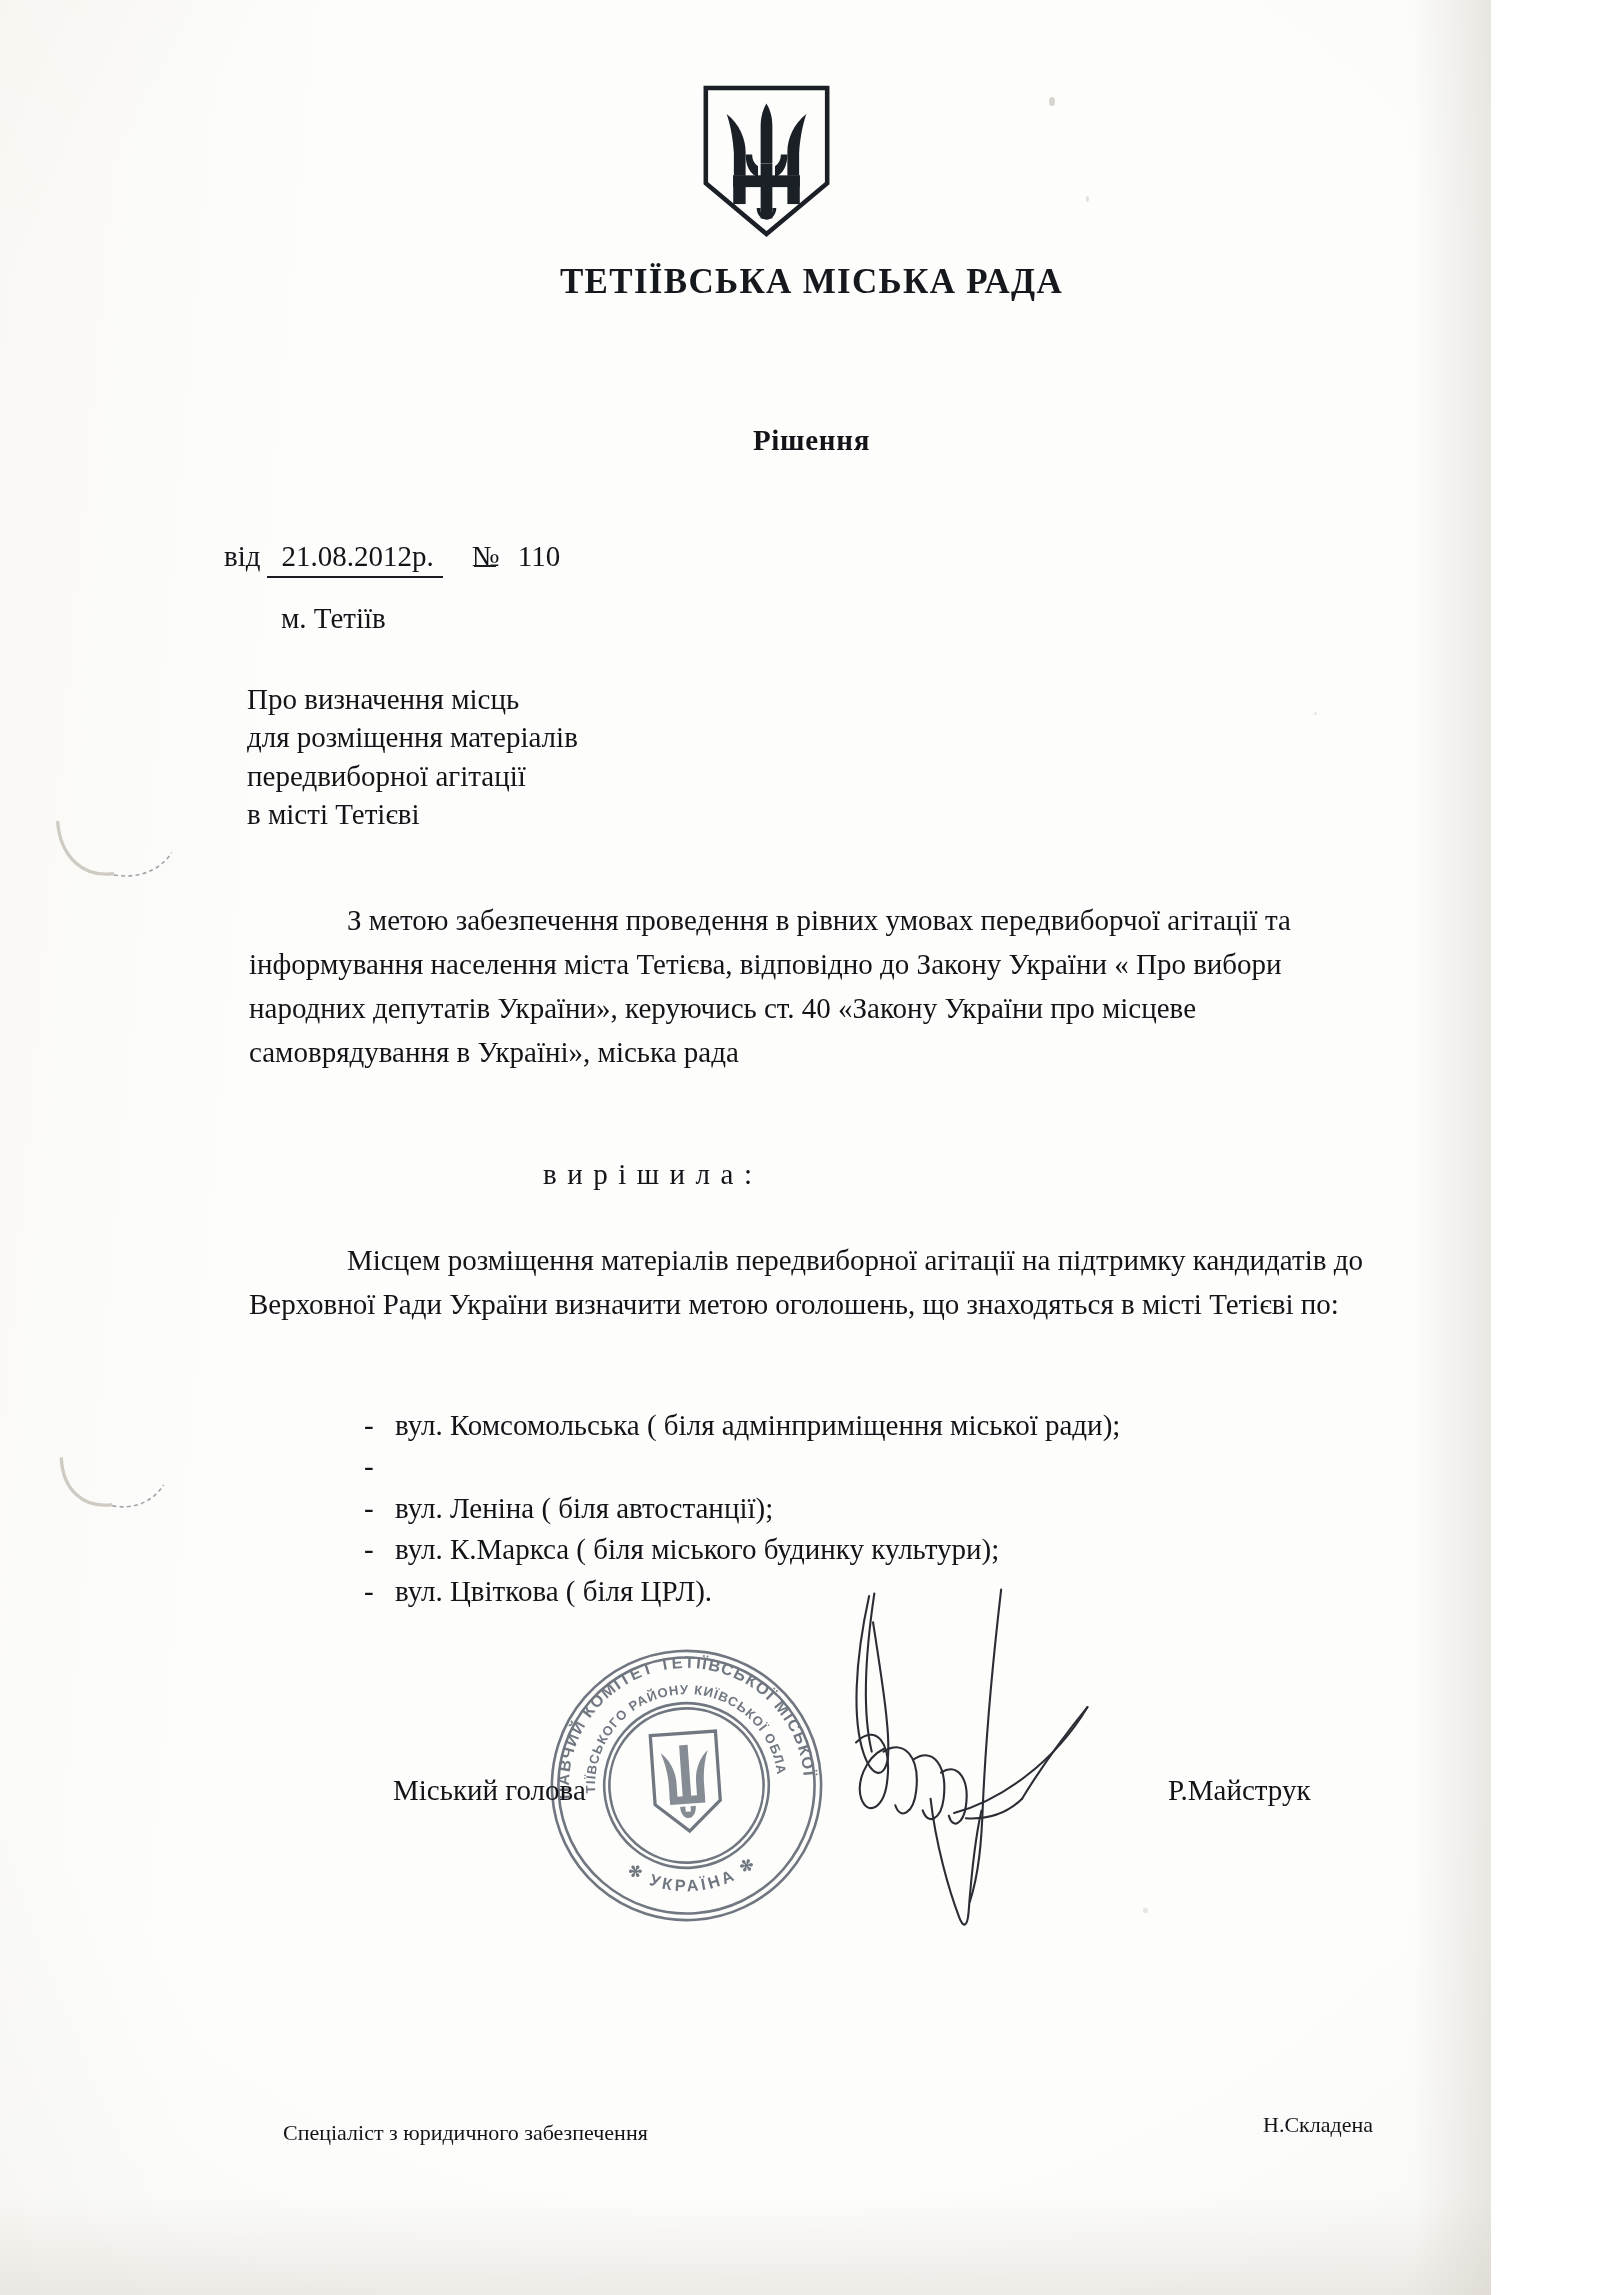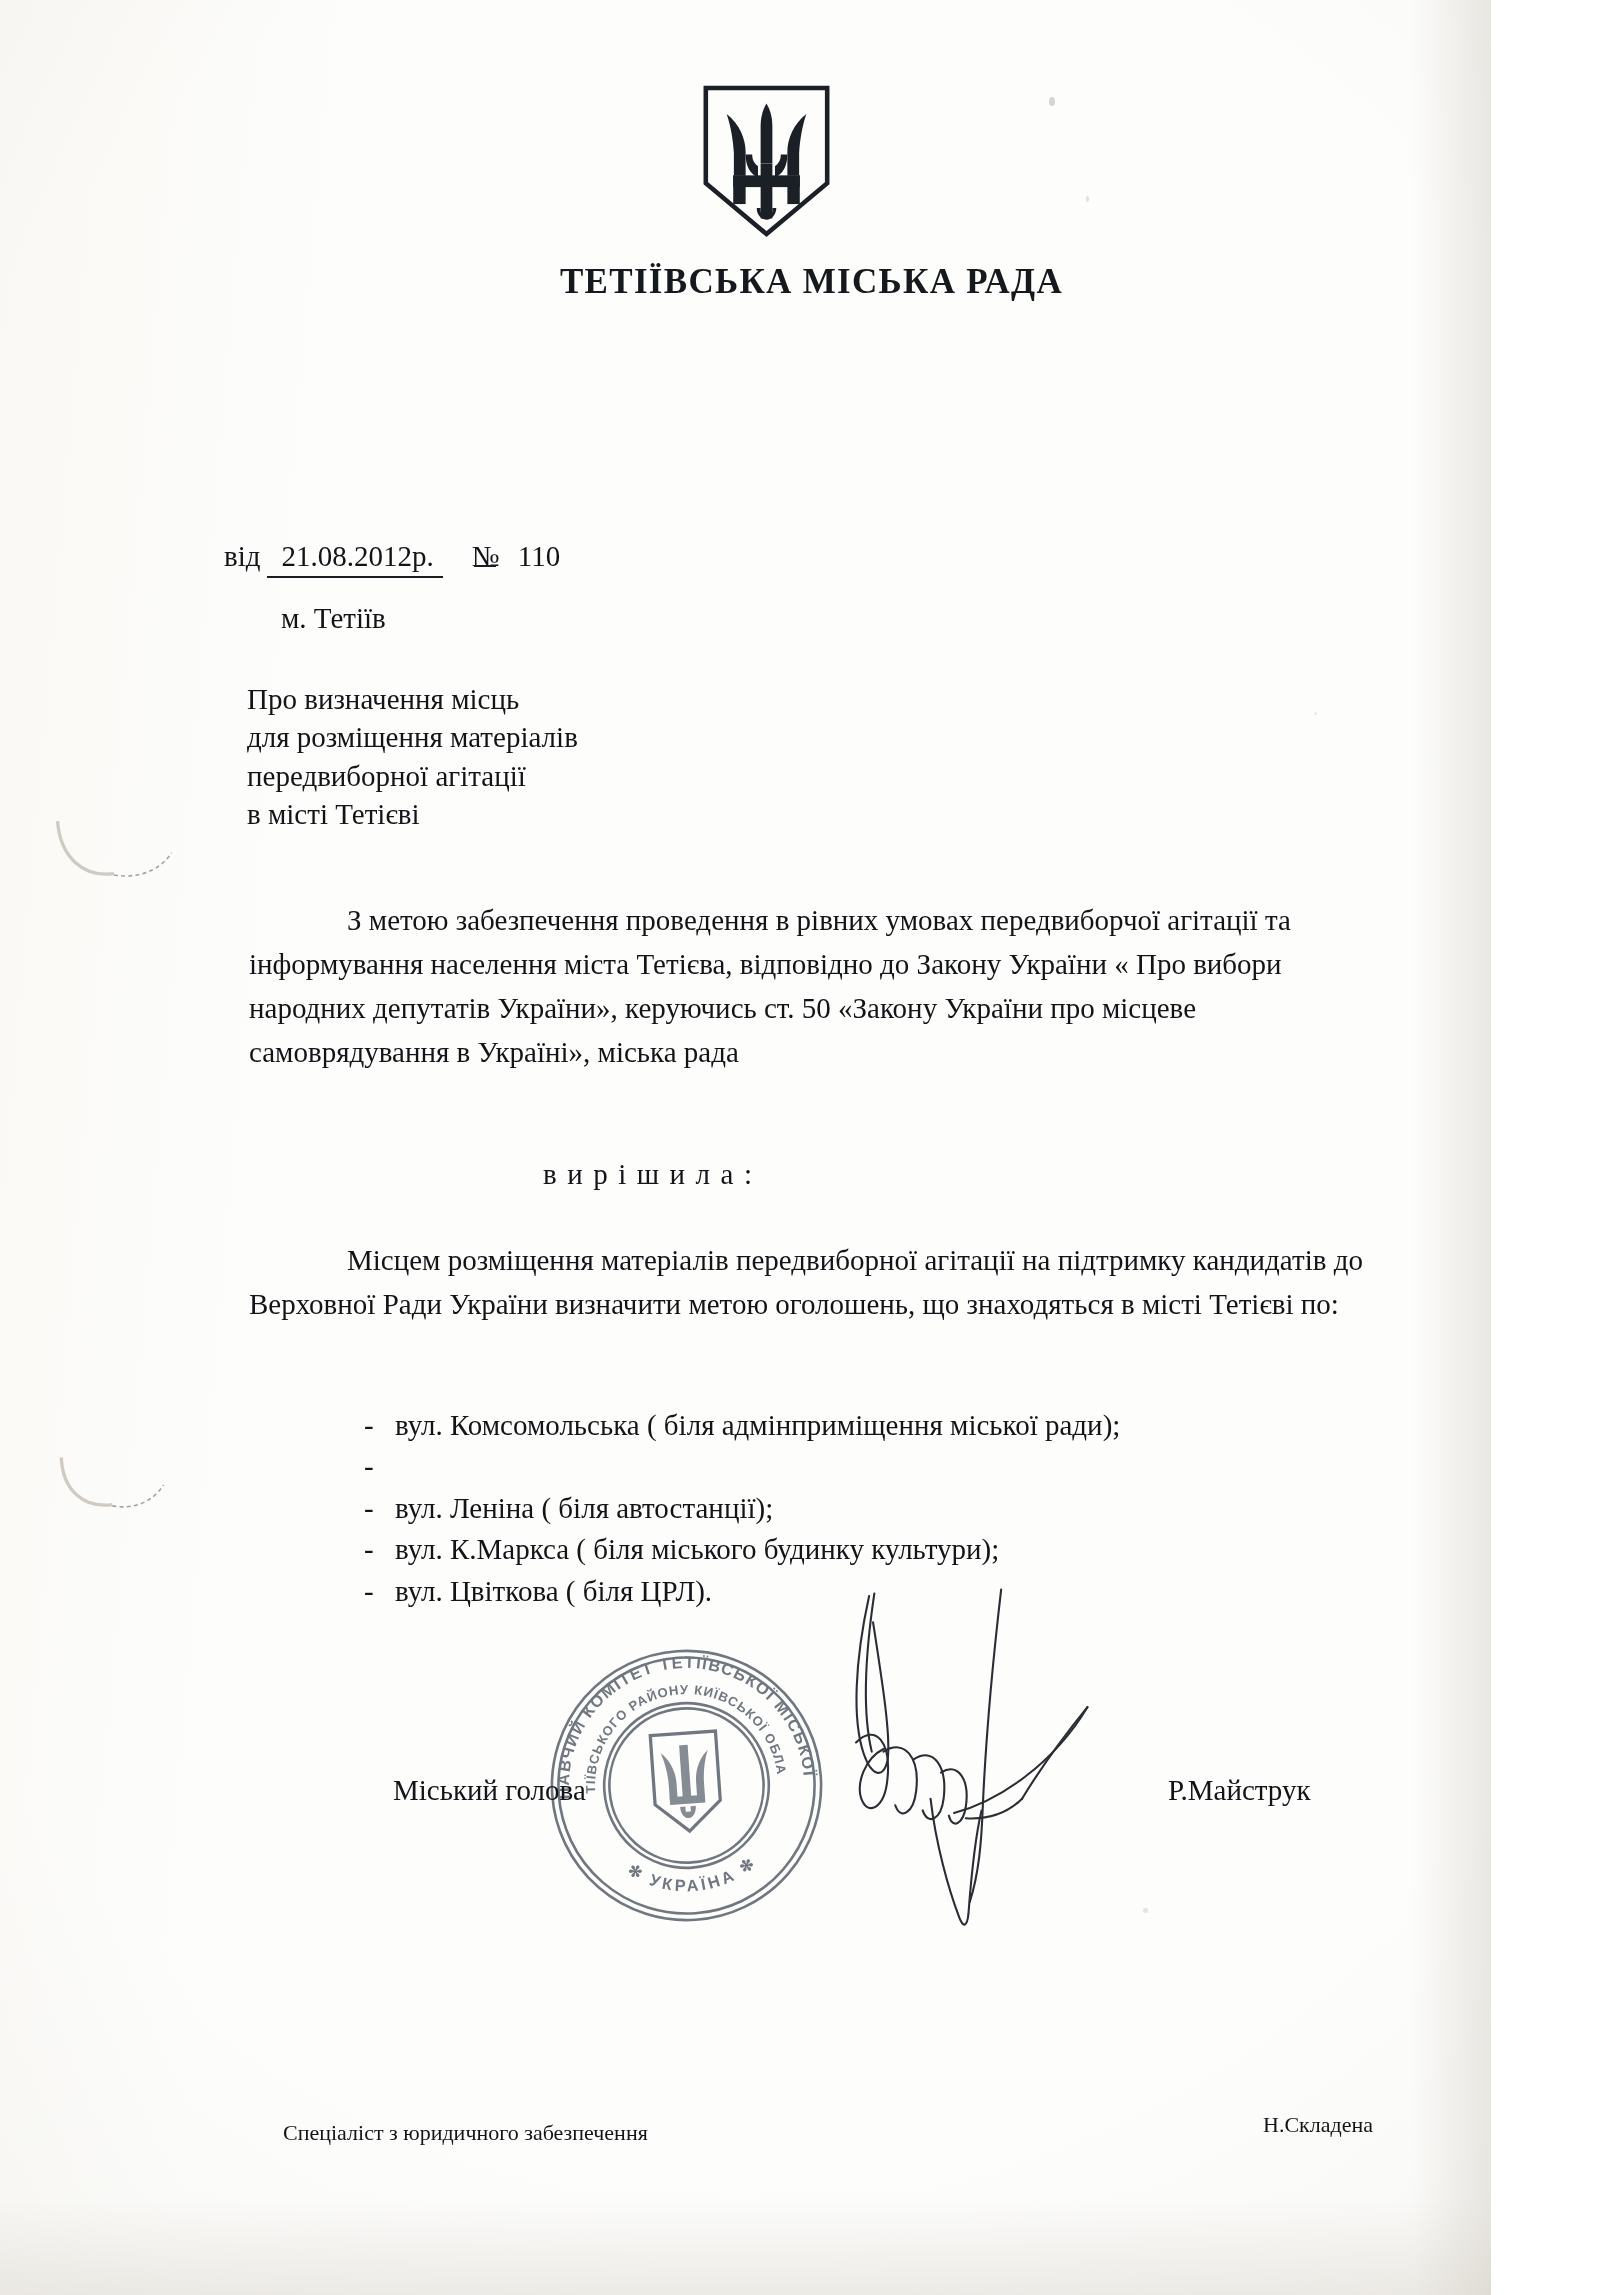--- a/index.html
+++ b/index.html
@@ -282,35 +282,36 @@
         <rect x="135" y="140" width="19" height="44"></rect>
 
         <rect x="94" y="122" width="18" height="84"></rect>
 
         <path d="M88 190 C88 200, 95 208, 103 208 C111 208, 118 200, 118 190 L112 190 L112 196 L94 196 L94 190 Z"></path>
       </g>
     </svg>
   </div>
 
   <div class="org-line1">ТЕТІЇВСЬКА МІСЬКА РАДА</div>
+  <div class="doc-kind">Рішення</div>
 
   <div class="meta-row">
     <span class="lbl-from">від</span><span class="date-val">21.08.2012р.</span><span class="no-sign">№</span><span class="no-val">110</span>
   </div>
 
   <div class="city">м. Тетіїв</div>
 
   <div class="subject">
     <div>Про визначення місць</div>
     <div>для розміщення матеріалів</div>
     <div>передвиборної агітації</div>
     <div>в місті Тетієві</div>
   </div>
 
-  <div class="preamble"><span class="ind"></span><span>З метою забезпечення проведення в рівних умовах передвиборчої агітації та інформування населення міста Тетієва, відповідно до Закону України « Про вибори народних депутатів України», керуючись ст. 50 «Закону України про місцеве самоврядування в Україні», міська рада</span></div>
+  <div class="preamble"><span class="ind"></span><span>З метою забезпечення проведення в рівних умовах передвиборчої агітації та інформування населення міста Тетієва, відповідно до Закону України « Про вибори народних депутатів України», керуючись ст. 40 «Закону України про місцеве самоврядування в Україні», міська рада</span></div>
 
   <div class="decided">вирішила:</div>
 
   <div class="resolution"><span class="ind"></span><span>Місцем  розміщення матеріалів передвиборної агітації на підтримку кандидатів до Верховної Ради України визначити метою оголошень, що знаходяться в місті Тетієві по:</span></div>
 
   <div class="street-list">
     <div class="street-item">
       <span class="dash">-</span>
       <span>вул. Комсомольська ( біля адмінприміщення міської ради);</span>
     </div>

